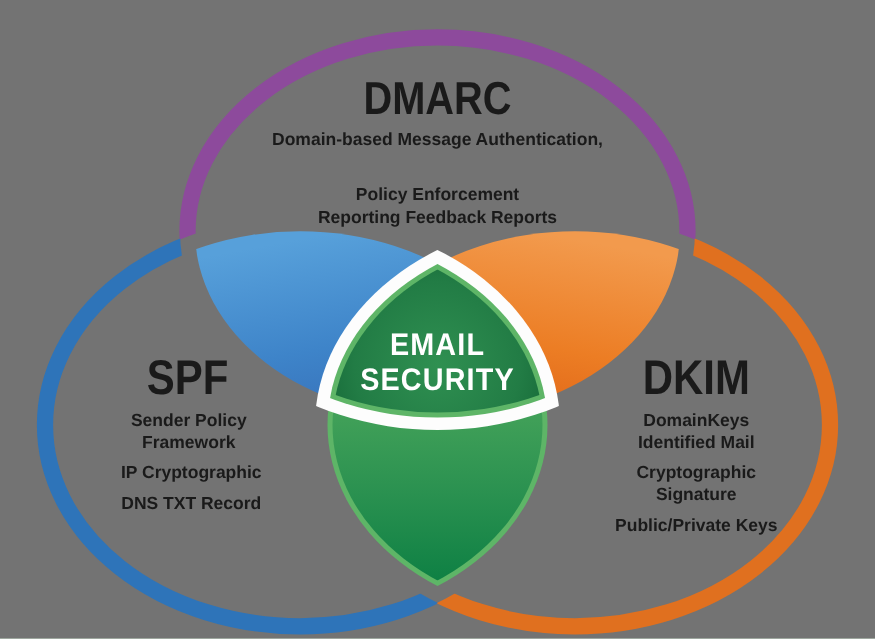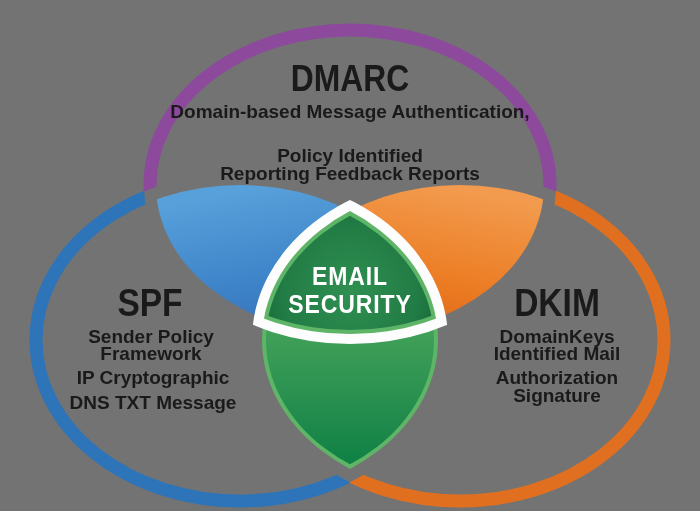--- a/index.html
+++ b/index.html
@@ -26,21 +26,21 @@
     line-height: 38px;
     letter-spacing: 0px;
     transform: translateX(-50%) scaleX(0.86);
   }
   .title-big {
     font-size: 39px;
     line-height: 39px;
     transform: translateX(-50%) scaleX(0.86);
   }
   .body {
-    font-size: 19px;
+    font-size: 14px;
     line-height: 17px;
   }
   .center-label {
     font-size: 25px;
     line-height: 26px;
     color: #ffffff;
     letter-spacing: 1px;
     transform: translateX(-50%) scaleX(0.92);
   }
 </style>
@@ -167,31 +167,32 @@
         <g clip-path="url(#cL10)">
           <g clip-path="url(#cR10)">
       <rect x="0" y="0" width="700" height="511" fill="url(#gGreenC)"></rect>
     </g>
         </g>
       </g>
   </svg>
 
   <div class="line title" style="left:350px; top:60px;">DMARC</div>
   <div class="line body" style="left:350px; top:103px;">Domain-based Message Authentication,</div>
-  <div class="line body" style="left:350px; top:147px;">Policy Identified</div>
+  <div class="line body" style="left:350px; top:147px;">Policy Enforcement</div>
   <div class="line body" style="left:350px; top:165px;">Reporting Feedback Reports</div>
 
   <div class="line title-big" style="left:150px; top:283px;">SPF</div>
   <div class="line body" style="left:151px; top:328px;">Sender Policy</div>
   <div class="line body" style="left:151px; top:345px;">Framework</div>
   <div class="line body" style="left:153px; top:369px;">IP Cryptographic</div>
-  <div class="line body" style="left:153px; top:394px;">DNS TXT Message</div>
+  <div class="line body" style="left:153px; top:394px;">DNS TXT Record</div>
 
   <div class="line title-big" style="left:557px; top:283px;">DKIM</div>
   <div class="line body" style="left:557px; top:328px;">DomainKeys</div>
   <div class="line body" style="left:557px; top:345px;text-align:center;">Identified Mail</div>
-  <div class="line body" style="left:557px; top:369px;">Authorization</div>
+  <div class="line body" style="left:557px; top:369px;">Cryptographic</div>
   <div class="line body" style="left:557px; top:387px;">Signature</div>
+  <div class="line body" style="left:557px; top:412px;">Public/Private Keys</div>
 
   <div class="line center-label" style="left:350px; top:263px;">EMAIL</div>
   <div class="line center-label" style="left:350px; top:291px;">SECURITY</div>
 
 </div>
 
 </body></html>

